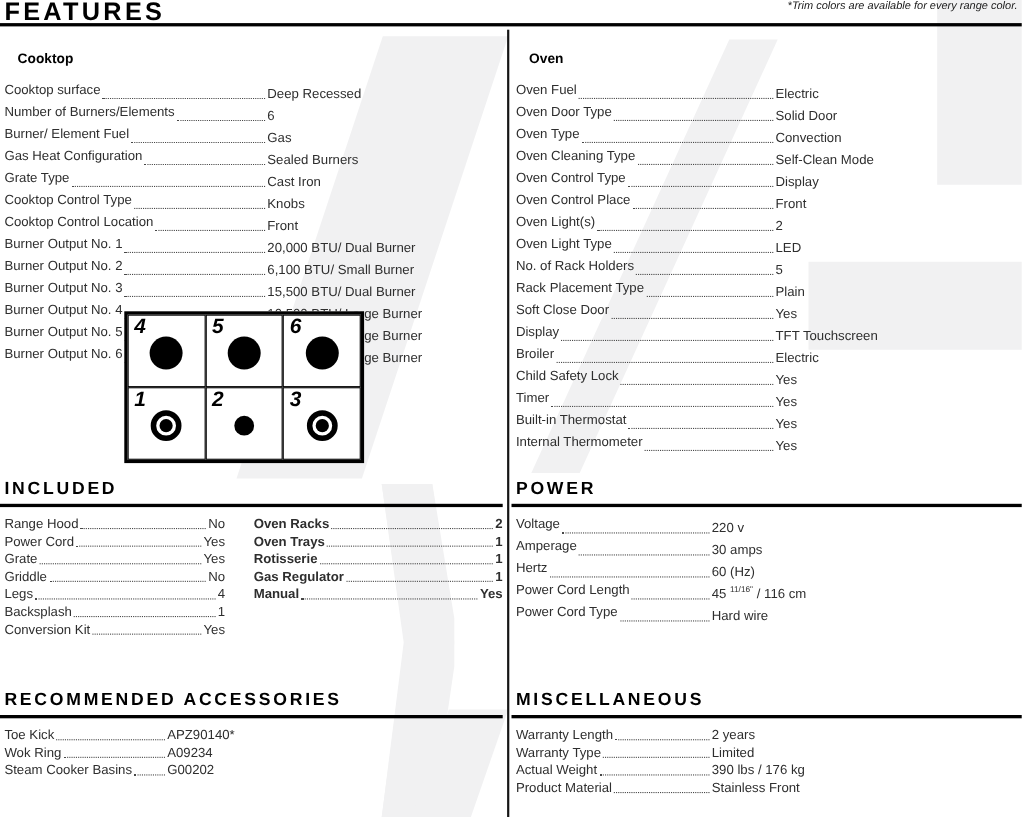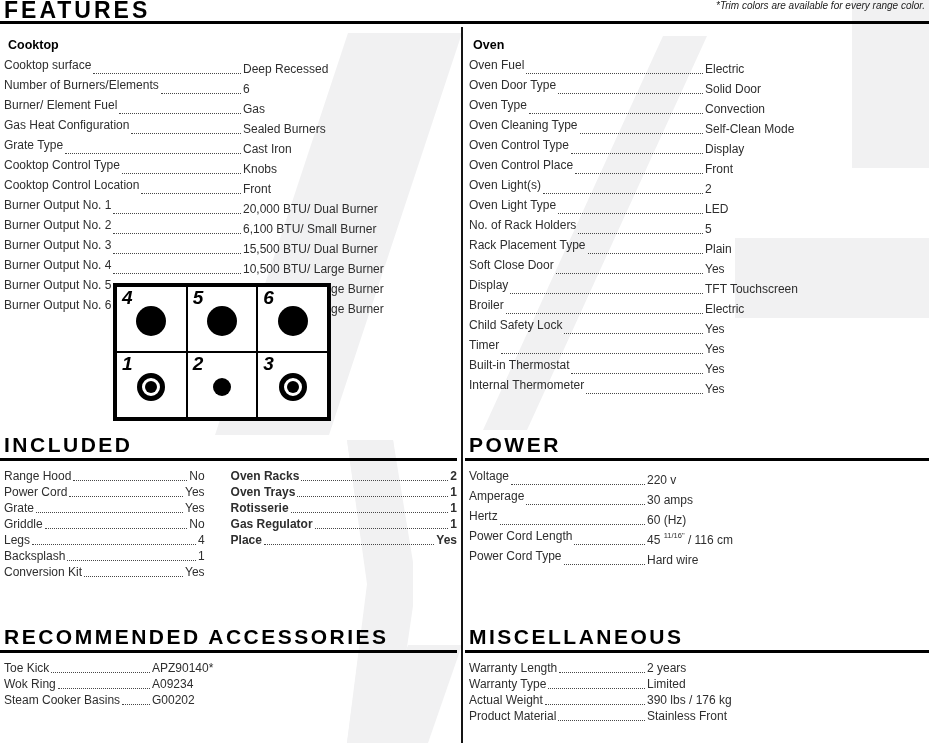--- a/index.html
+++ b/index.html
@@ -16,24 +16,24 @@
 
   .divider{position:absolute;left:461px;top:27px;width:2px;height:716px;background:#151515;}
 
   
   .row{display:flex;line-height:16px;font-size:12px;}
   .label{white-space:nowrap;color:#2e2e2e;}
   .dots{flex:1 1 auto;min-width:6px;height:0;align-self:flex-end;
         border-bottom:1.5px dotted #474747;margin:0 2px 3px 2px;}
   .value{white-space:nowrap;color:#2e2e2e;}
   .sup{font-size:7.5px;vertical-align:6px;}
-  .subhead{font-size:12.5px;font-weight:bold;color:#000;line-height:16px;margin:4px;}
+  .subhead{font-size:12.5px;font-weight:bold;color:#000;line-height:16px;margin:12px;}
 
   .sec{position:absolute;box-sizing:border-box;}
-  .sec-h{font-size:21px;font-weight:800;letter-spacing:2.5px;line-height:26px;color:#000;
+  .sec-h{font-size:16px;font-weight:800;letter-spacing:2.5px;line-height:26px;color:#000;
          border-bottom:3px solid #000;padding-left:4px;margin:0;}
   .sec-rows{margin-top:7px;padding-left:4px;justify-content:flex-end;}
 
   
   .sec-cooktop{left:4px;top:33px;width:452px;}
   .sec-cooktop .value{flex:0 0 213px;}
   .sec-oven{left:469px;top:33px;width:456px;}
   .sec-oven .value{flex:0 0 220px;}
   .sec-included{left:0;top:432px;width:457px;}
   .sec-included .sec-rows{display:flex;}
@@ -375,21 +375,21 @@
               <span class="value"><span>1</span></span>
             </div>
 
             <div class="row">
               <span class="label">Gas Regulator</span>
               <span class="dots"></span>
               <span class="value"><span>1</span></span>
             </div>
 
             <div class="row">
-              <span class="label">Place</span>
+              <span class="label">Manual</span>
               <span class="dots"></span>
               <span class="value"><span>Yes</span></span>
             </div>
           </div>
       </div>
     </div>
 
     <div class="sec sec-power">
       <h2 class="sec-h">POWER</h2>
       <div class="sec-rows">

